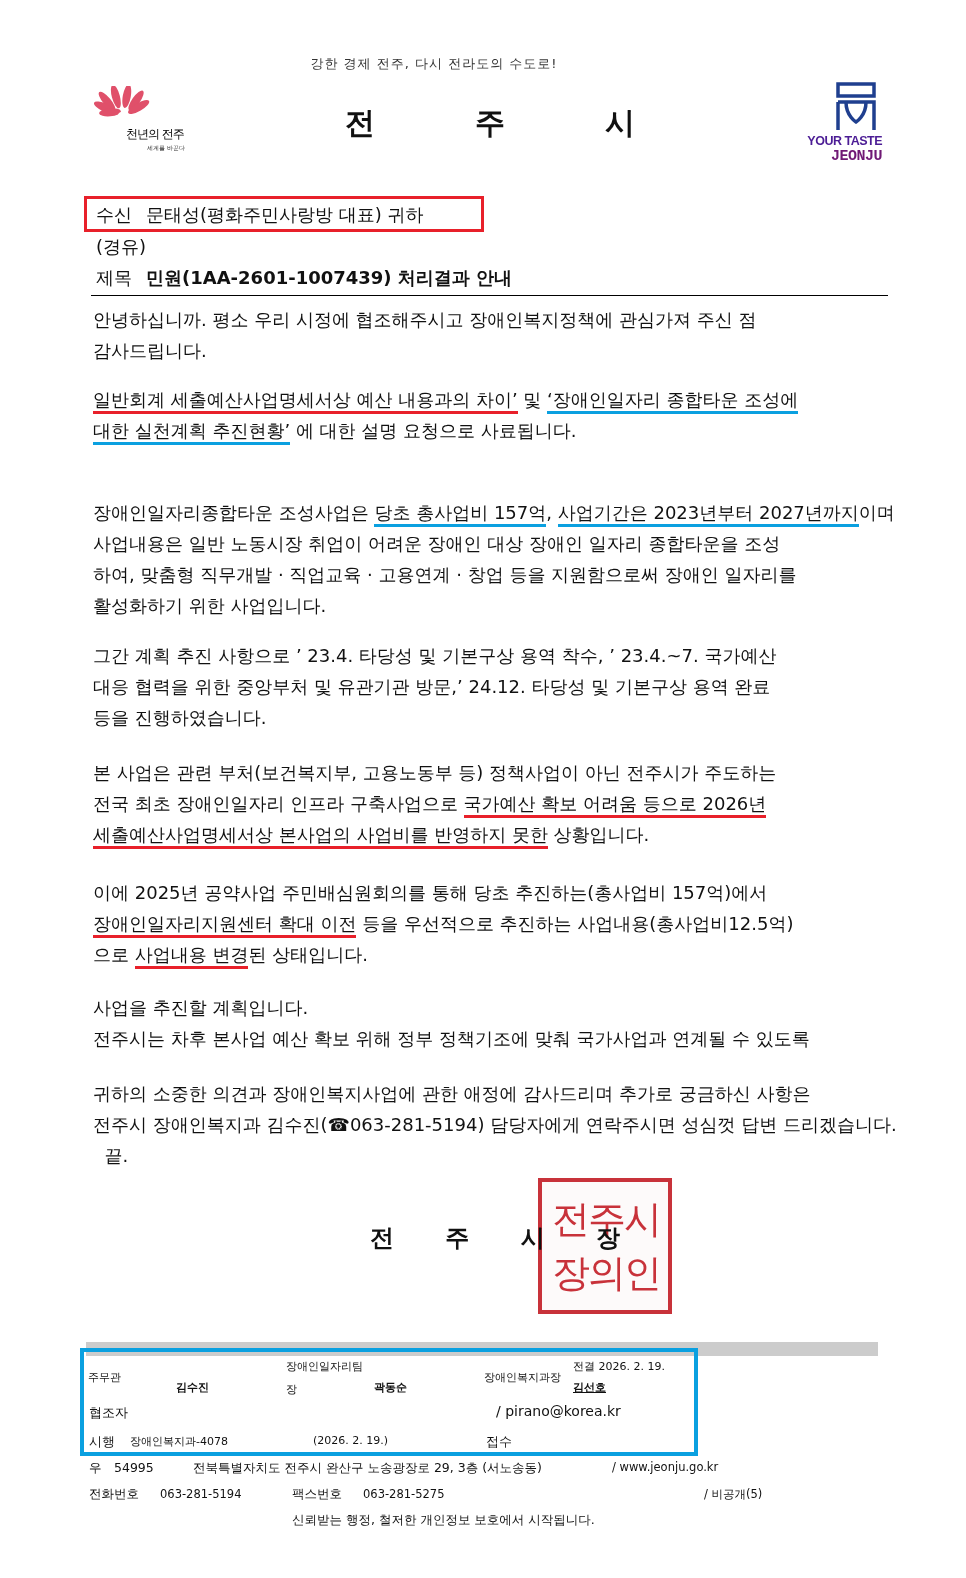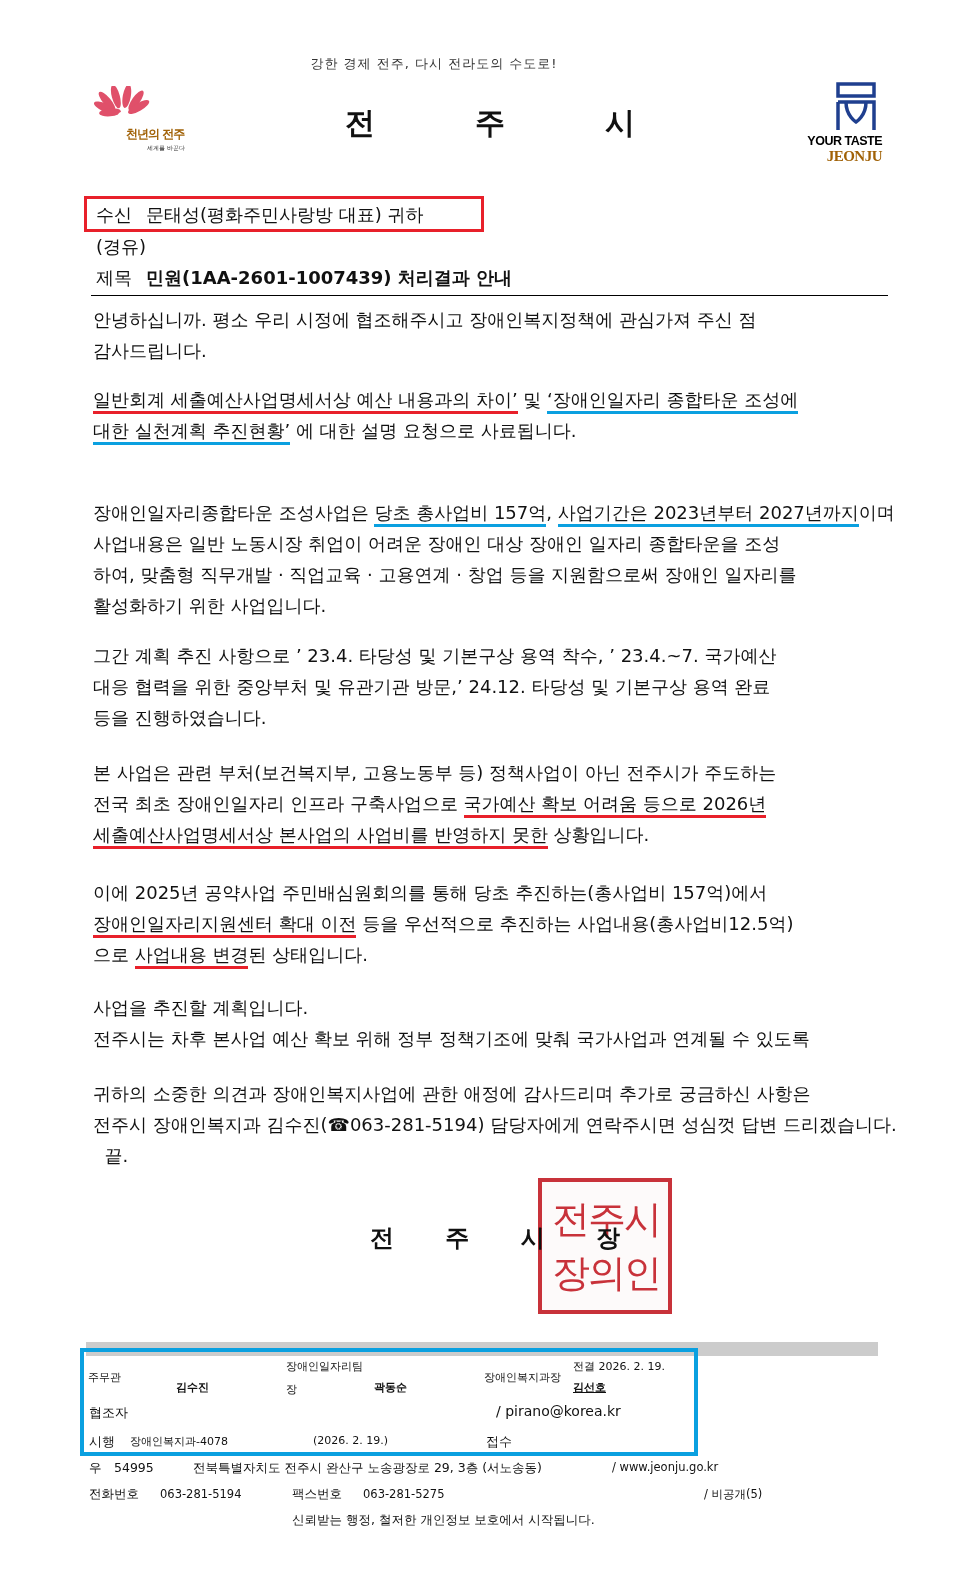--- a/index.html
+++ b/index.html
@@ -6,27 +6,27 @@
   html, body { width: 966px; height: 1578px; background: #ffffff; overflow: hidden; }
   body { position: relative; font-family: "DejaVu Sans", "Liberation Sans", sans-serif; color: #111; }
   .abs { position: absolute; }
 
   .slogan { left: 0; width: 868px; top: 55px; text-align: center; font-size: 13px; color: #333; letter-spacing: 1px; }
   .org-title { top: 103px; left: 340px; width: 300px; display: flex; justify-content: space-between; font-size: 30px; font-weight: bold; }
   .org-title span { width: 40px; text-align: center; }
 
   .logo-left { left: 92px; top: 84px; width: 110px; height: 78px; }
   .logo-left .flower { position: absolute; left: 2px; top: 2px; width: 58px; height: 52px; }
-  .logo-left .script { position: absolute; left: 34px; top: 42px; font-size: 12px; font-family: "DejaVu Serif", serif; font-weight: bold; color: #a16207; letter-spacing: -1px; }
+  .logo-left .script { position: absolute; left: 34px; top: 42px; font-size: 12px; font-family: "DejaVu Serif", serif; font-weight: normal; color: #000000; letter-spacing: -1px; }
   .logo-left .sub { position: absolute; left: 55px; top: 60px; font-size: 6px; color: #333; }
 
   .logo-right { left: 794px; top: 82px; width: 88px; height: 86px; }
   .logo-right svg { position: absolute; left: 40px; top: 0; }
-  .logo-right .t1 { position: absolute; right: 0; top: 52px; font-size: 12.5px; font-weight: bold; color: #000000; font-family: "Liberation Sans", sans-serif; letter-spacing: -0.5px; white-space: nowrap; }
-  .logo-right .t2 { position: absolute; right: 0; top: 66px; font-size: 15px; font-weight: bold; color: #a16207; font-family: Liberation Serif, serif; letter-spacing: -0.5px; }
+  .logo-right .t1 { position: absolute; right: 0; top: 52px; font-size: 12.5px; font-weight: bold; color: #4c1d95; font-family: "Liberation Sans", sans-serif; letter-spacing: -0.5px; white-space: nowrap; }
+  .logo-right .t2 { position: absolute; right: 0; top: 66px; font-size: 15px; font-weight: bold; color: #701a75; font-family: Liberation Mono, monospace; letter-spacing: -0.5px; }
 
   .recipient-box { left: 84px; top: 196px; width: 400px; height: 36px; border: 3px solid #e8202a; }
   .line { font-size: 18px; white-space: nowrap; }
   .recipient { left: 96px; top: 203px; }
   .recipient .lbl { margin-right: 14px; }
   .via { left: 96px; top: 235px; }
   .subject { left: 96px; top: 266px; }
   .subject .lbl { margin-right: 14px; }
   .subject .val { font-weight: bold; margin-top: 20px; }
   .rule { left: 91px; top: 295px; width: 797px; height: 0; border-top: 1.5px solid #000; }

